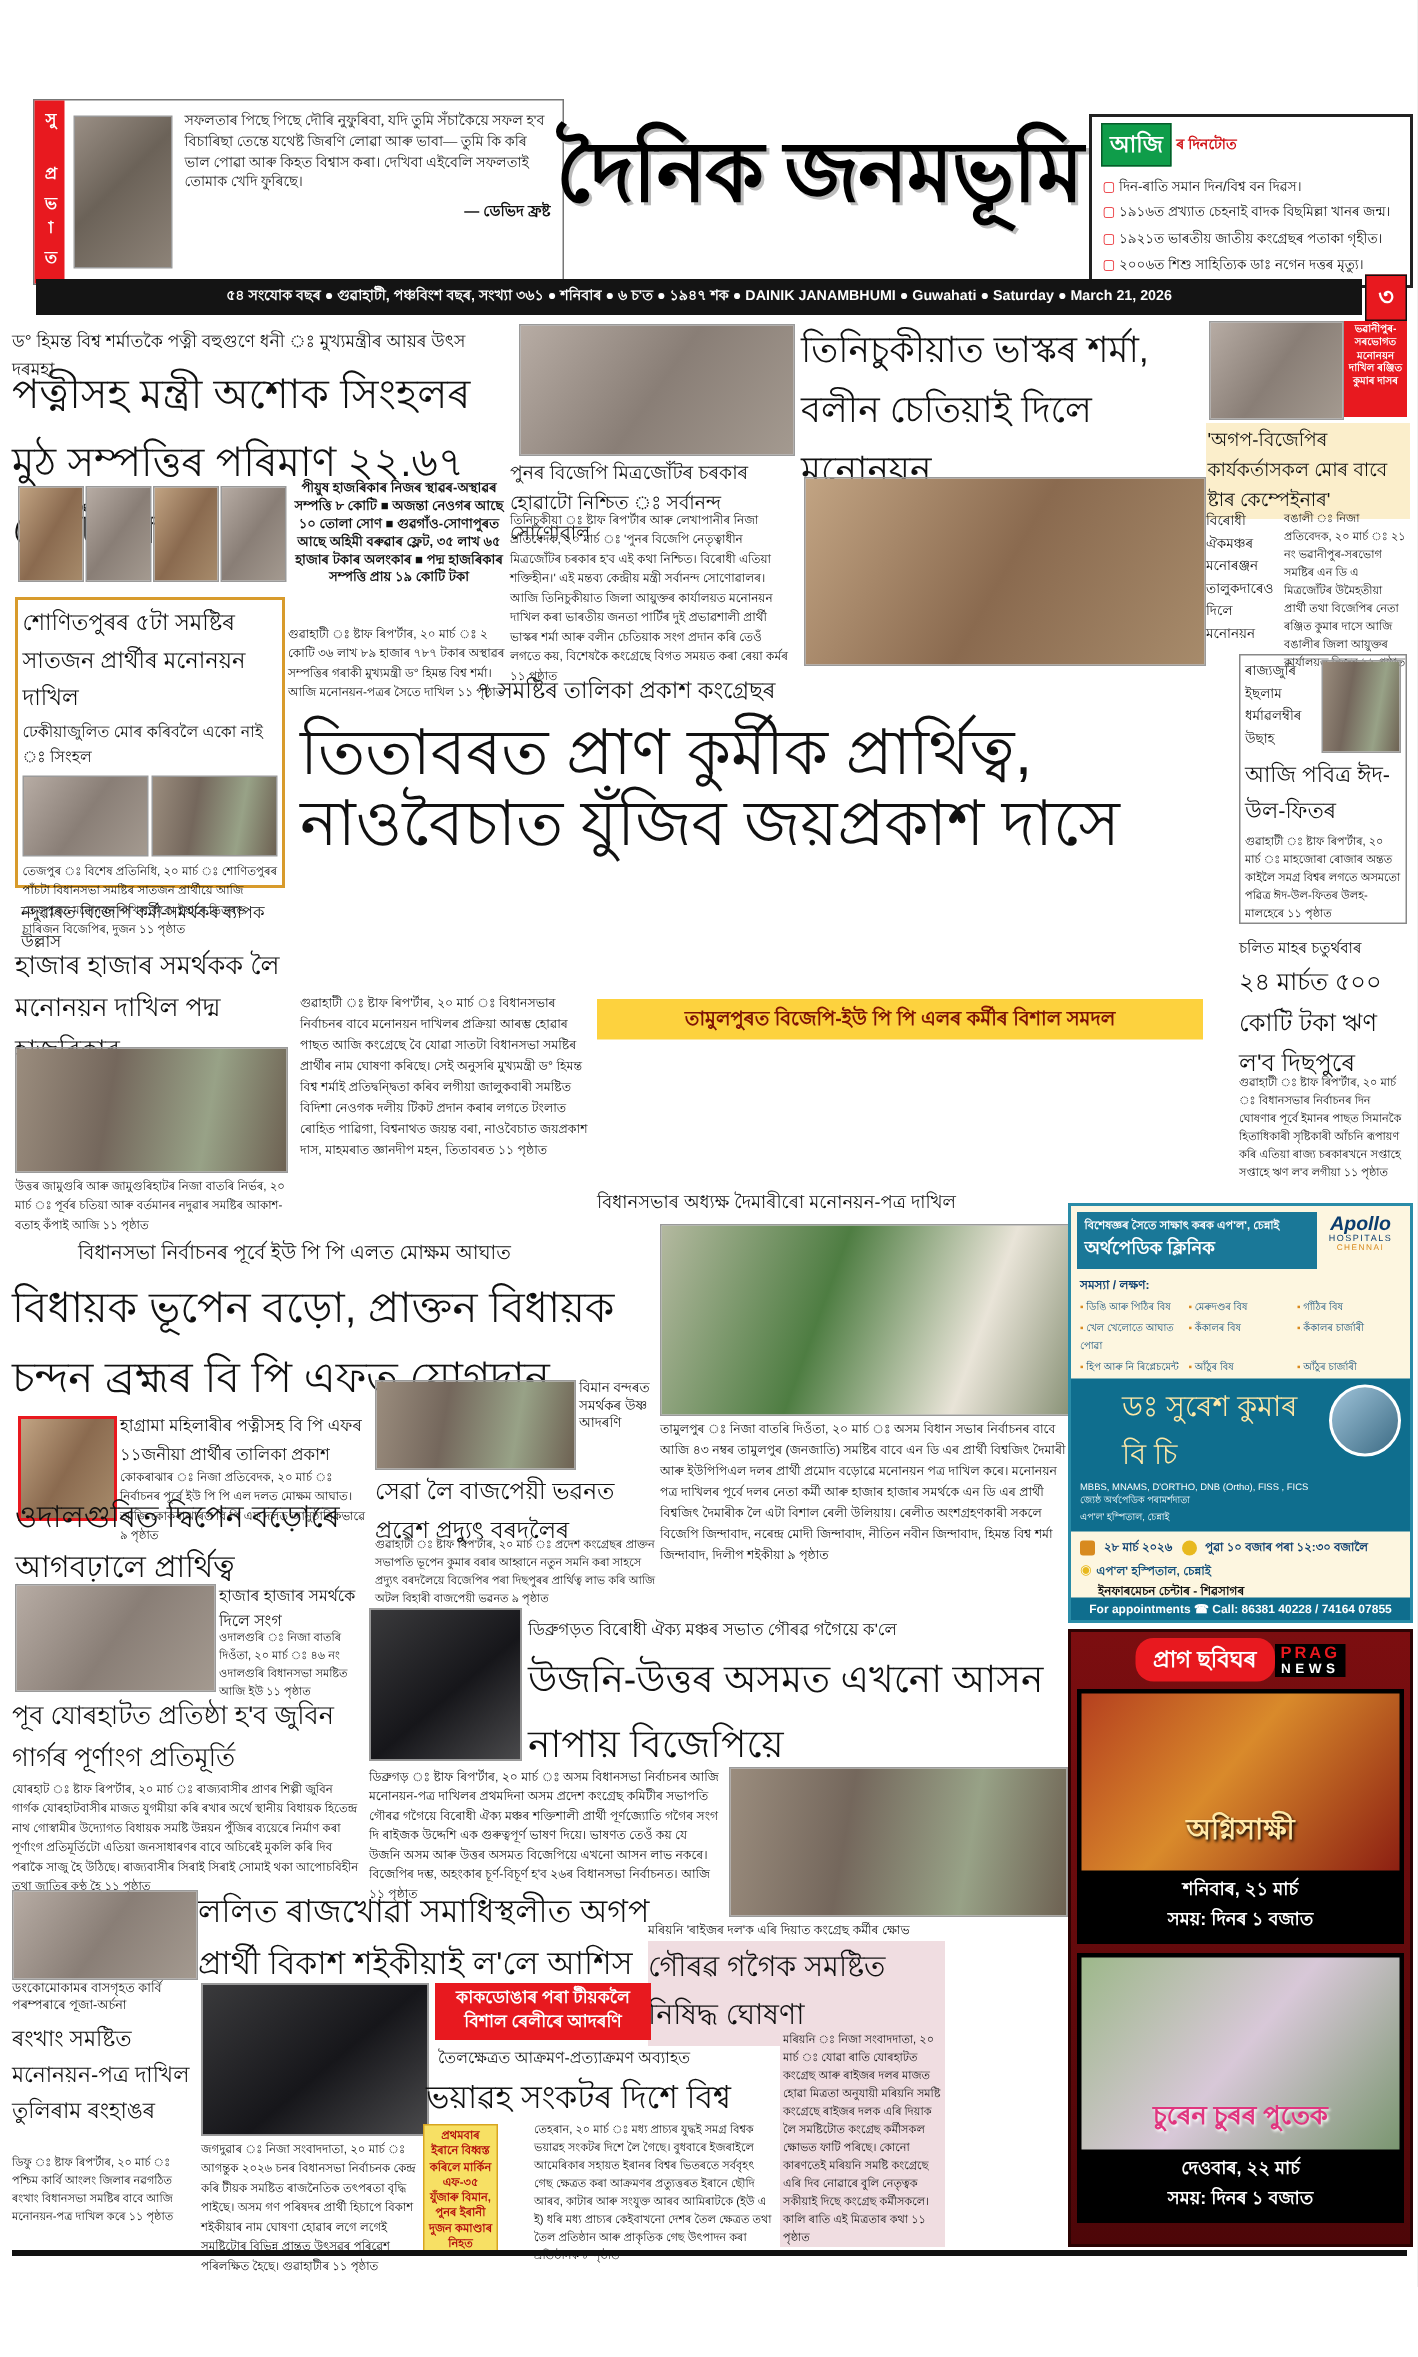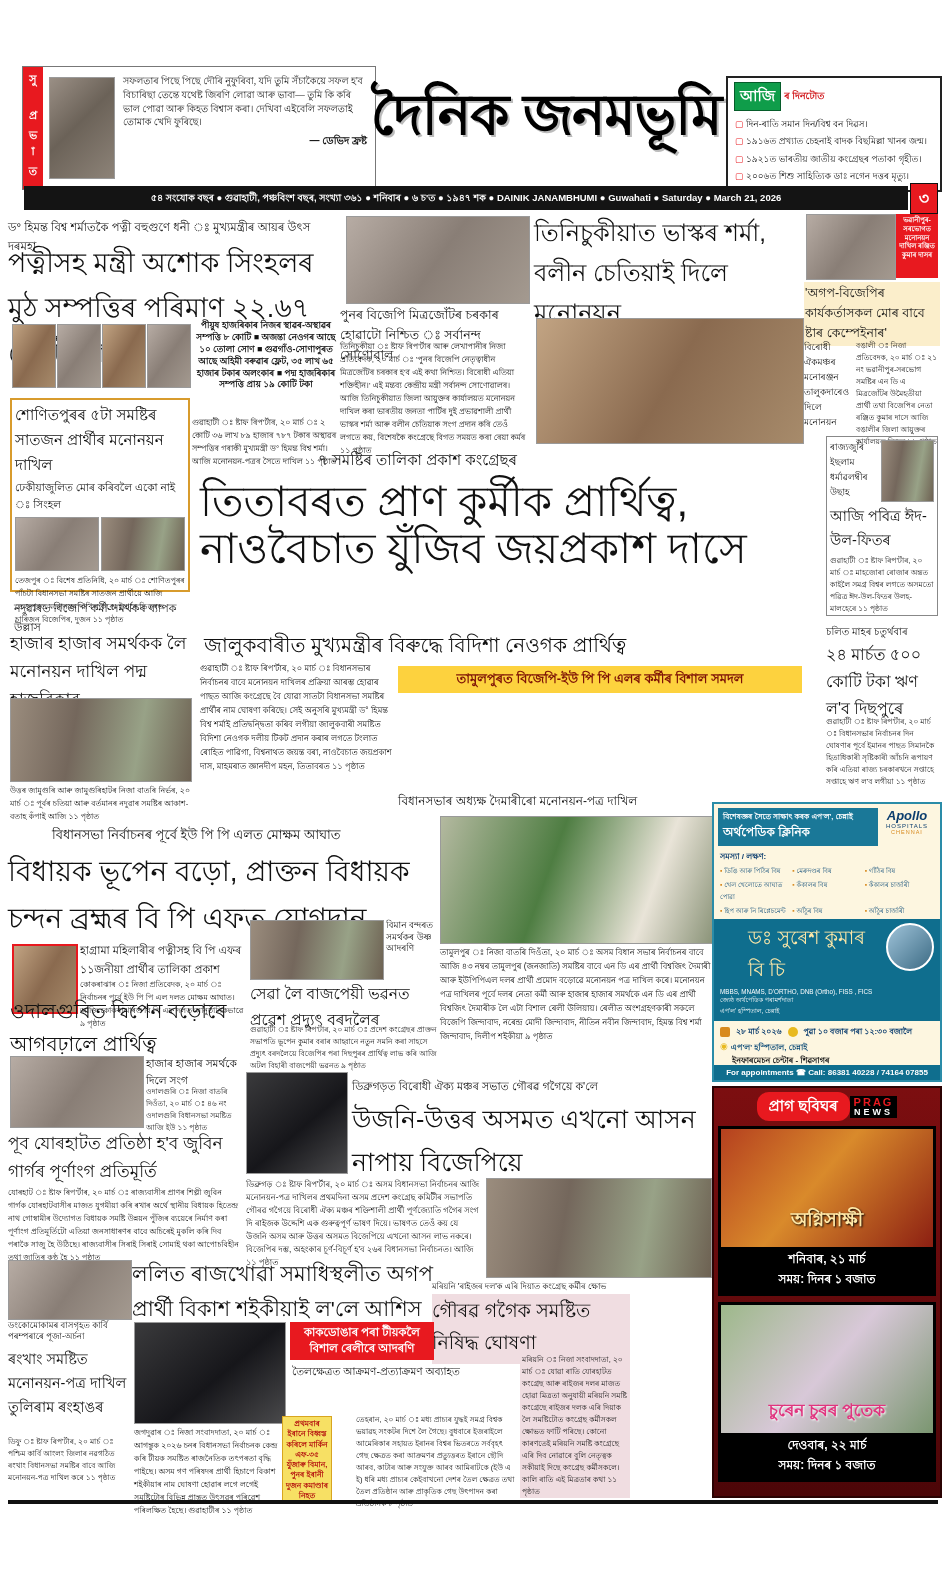--- a/index.html
+++ b/index.html
@@ -98,21 +98,20 @@
 
   <div class="ph ph-room" style="left:806px;top:214px;width:88px;height:64px;"></div>
   <div class="abs" style="left:896px;top:214px;width:42px;height:64px;background:#e8191f;color:#fff;font-weight:bold;
               font-size:6.8px;text-align:center;line-height:1.3;padding-top:2px;box-sizing:border-box;">ভৱানীপুৰ-সৰভোগত মনোনয়ন দাখিল ৰঞ্জিত কুমাৰ দাসৰ</div>
   <div class="abs hl" style="left:804px;top:282px;width:134px;font-size:12.5px;background:#fbeecb;padding:2px 1px;">'অগপ-বিজেপিৰ কাৰ্যকৰ্তাসকল মোৰ বাবে ষ্টাৰ কেম্পেইনাৰ'</div>
   <div class="abs redtext" style="left:804px;top:340px;width:48px;font-size:9px;">বিৰোধী ঐকমঞ্চৰ মনোৰঞ্জন তালুকদাৰেও দিলে মনোনয়ন</div>
   <div class="abs bt" style="left:856px;top:340px;width:82px;height:98px;font-size:7.5px;">বঙালী ঃ নিজা প্ৰতিবেদক, ২০ মাৰ্চ ঃ ২১ নং ভৱানীপুৰ-সৰভোগ সমষ্টিৰ এন ডি এ মিত্ৰজোঁটৰ উমৈহতীয়া প্ৰাৰ্থী তথা বিজেপিৰ নেতা ৰঞ্জিত কুমাৰ দাসে আজি বঙালীৰ জিলা আয়ুক্তৰ কাৰ্যালয়ত নিজৰ    ১১ পৃষ্ঠাত</div>
 
   <div class="abs kicker" style="left:318px;top:444px;width:388px;font-size:15px;padding:4px 0;">৭ সমষ্টিৰ তালিকা প্ৰকাশ কংগ্ৰেছৰ</div>
   <div class="abs hl" style="left:200px;top:478px;width:620px;font-size:42px;line-height:1.13;">তিতাবৰত প্ৰাণ কুৰ্মীক প্ৰাৰ্থিত্ব, নাওবৈচাত যুঁজিব জয়প্ৰকাশ দাসে</div>
-  <div class="abs hl" style="left:204px;top:630px;width:612px;font-size:20px;">জালুকবাৰীত মুখ্যমন্ত্ৰীৰ বিৰুদ্ধে বিদিশা নেওগক প্ৰাৰ্থিত্ব</div>
   <div class="abs bt" style="left:200px;top:662px;width:192px;height:150px;font-size:8.3px;">গুৱাহাটী ঃ ষ্টাফ ৰিপ'ৰ্টাৰ, ২০ মাৰ্চ ঃ বিধানসভাৰ নিৰ্বাচনৰ বাবে মনোনয়ন দাখিলৰ প্ৰক্ৰিয়া আৰম্ভ হোৱাৰ পাছত আজি কংগ্ৰেছে বৈ যোৱা সাতটা বিধানসভা সমষ্টিৰ প্ৰাৰ্থীৰ নাম ঘোষণা কৰিছে। সেই অনুসৰি মুখ্যমন্ত্ৰী ড° হিমন্ত বিশ্ব শৰ্মাই প্ৰতিদ্বন্দ্বিতা কৰিব লগীয়া জালুকবাৰী সমষ্টিত বিদিশা নেওগক দলীয় টিকট প্ৰদান কৰাৰ লগতে টংলাত ৰোহিত পাৱিগা, বিশ্বনাথত জয়ন্ত বৰা, নাওবৈচাত জয়প্ৰকাশ দাস, মাহমৰাত জ্ঞানদীপ মহন, তিতাবৰত    ১১ পৃষ্ঠাত</div>
 
   <div class="abs" style="left:398px;top:666px;width:404px;background:#fdd23e;color:#7e1206;font-weight:bold;
               font-size:13px;text-align:center;padding:3px 0;">তামুলপুৰত বিজেপি-ইউ পি পি এলৰ কৰ্মীৰ বিশাল সমদল</div>
   <div class="abs redtext" style="left:398px;top:792px;width:404px;font-size:12px;">বিধানসভাৰ অধ্যক্ষ দৈমাৰীৰো মনোনয়ন-পত্ৰ দাখিল</div>
 
   <div class="abs" style="left:826px;top:436px;width:112px;height:180px;border:1.5px solid #888;padding:3px;box-sizing:border-box;">
     <div style="display:flex;gap:2px;">
       <div class="redtext" style="width:50px;font-size:9px;">ৰাজ্যজুৰি ইছলাম ধৰ্মাৱলম্বীৰ উছাহ</div>
       <div class="ph ph-crowd" style="position:static;width:52px;height:60px;"></div>
@@ -157,20 +156,21 @@
   <div class="abs hl" style="left:432px;top:1294px;width:198px;font-size:19px;background:#f0dde1;padding:2px 0 4px 0;">গৌৰৱ গগৈক সমষ্টিত নিষিদ্ধ ঘোষণা</div>
   <div class="abs bt" style="left:520px;top:1352px;width:110px;height:146px;font-size:7.5px;background:#f0dde1;padding:2px;box-sizing:border-box;">মৰিয়নি ঃ নিজা সংবাদদাতা, ২০ মাৰ্চ ঃ যোৱা ৰাতি যোৰহাটত কংগ্ৰেছ আৰু ৰাইজৰ দলৰ মাজত হোৱা মিত্ৰতা অনুযায়ী মৰিয়নি সমষ্টি কংগ্ৰেছে ৰাইজৰ দলক এৰি দিয়াক লৈ সমষ্টিটোত কংগ্ৰেছ কৰ্মীসকল ক্ষোভত ফাটি পৰিছে। কোনো কাৰণতেই মৰিয়নি সমষ্টি কংগ্ৰেছে এৰি দিব নোৱাৰে বুলি নেতৃত্বক সকীয়াই দিছে কংগ্ৰেছ কৰ্মীসকলে। কালি ৰাতি এই মিত্ৰতাৰ কথা    ১১ পৃষ্ঠাত</div>
 
   <div class="abs hl" style="left:132px;top:1258px;width:302px;font-size:21px;">ললিত ৰাজখোৱা সমাধিস্থলীত অগপ প্ৰাৰ্থী বিকাশ শইকীয়াই ল'লে আশিস</div>
   <div class="ph ph-dark" style="left:134px;top:1322px;width:150px;height:100px;"></div>
   <div class="abs" style="left:290px;top:1322px;width:144px;height:38px;background:#e8191f;color:#fff;font-weight:bold;
               font-size:11.5px;text-align:center;line-height:1.35;padding-top:3px;box-sizing:border-box;">কাকডোঙাৰ পৰা টীয়কলৈ বিশাল ৰেলীৰে আদৰণি</div>
   <div class="abs bt" style="left:134px;top:1426px;width:152px;height:78px;font-size:7.8px;">জগদুৱাৰ ঃ নিজা সংবাদদাতা, ২০ মাৰ্চ ঃ আগন্তুক ২০২৬ চনৰ বিধানসভা নিৰ্বাচনক কেন্দ্ৰ কৰি টীয়ক সমষ্টিত ৰাজনৈতিক তৎপৰতা বৃদ্ধি পাইছে। অসম গণ পৰিষদৰ প্ৰাৰ্থী হিচাপে বিকাশ শইকীয়াৰ নাম ঘোষণা হোৱাৰ লগে লগেই সমষ্টিটোৰ বিভিন্ন প্ৰান্তত উৎসৱৰ পৰিৱেশ পৰিলক্ষিত হৈছে। গুৱাহাটীৰ    ১১ পৃষ্ঠাত</div>
 
   <div class="abs redtext" style="left:292px;top:1364px;width:222px;font-size:10.5px;">তৈলক্ষেত্ৰত আক্ৰমণ-প্ৰত্যাক্ৰমণ অব্যাহত</div>
+  <div class="abs hl" style="left:284px;top:1382px;width:232px;font-size:21px;">ভয়াৱহ সংকটৰ দিশে বিশ্ব</div>
   <div class="abs" style="left:282px;top:1416px;width:50px;height:86px;background:#f7e064;border:1px solid #d8a520;
               color:#b30d0d;font-weight:bold;font-size:7.6px;text-align:center;line-height:1.35;
               padding:2px;box-sizing:border-box;">প্ৰথমবাৰ ইৰানে বিধ্বস্ত কৰিলে মাৰ্কিন এফ-৩৫ যুঁজাৰু বিমান, পুনৰ ইৰানী দুজন কমাণ্ডাৰ নিহত</div>
   <div class="abs bt" style="left:356px;top:1414px;width:160px;height:90px;font-size:7.5px;">তেহৰান, ২০ মাৰ্চ ঃ মধ্য প্ৰাচ্যৰ যুদ্ধই সমগ্ৰ বিশ্বক ভয়াৱহ সংকটৰ দিশে লৈ গৈছে। বুধবাৰে ইজৰাইলে আমেৰিকাৰ সহায়ত ইৰানৰ বিশ্বৰ ভিতৰতে সৰ্ববৃহৎ গেছ ক্ষেত্ৰত কৰা আক্ৰমণৰ প্ৰত্যুত্তৰত ইৰানে ছৌদি আৰব, কাটাৰ আৰু সংযুক্ত আৰব আমিৰাটকে (ইউ এ ই) ধৰি মধ্য প্ৰাচ্যৰ কেইবাখনো দেশৰ তৈল ক্ষেত্ৰত তথা তৈল প্ৰতিষ্ঠান আৰু প্ৰাকৃতিক গেছ উৎপাদন কৰা প্ৰতিষ্ঠানক    ৮ পৃষ্ঠাত</div>
 
   <div class="ph ph-room" style="left:8px;top:1260px;width:122px;height:58px;"></div>
   <div class="abs cap" style="left:8px;top:1320px;width:122px;font-size:8.5px;line-height:1.3;">ডংকোমোকামৰ বাসগৃহত কাৰ্বি পৰম্পৰাৰে পূজা-অৰ্চনা</div>
   <div class="abs hl" style="left:8px;top:1348px;width:122px;font-size:14.5px;">ৰংখাং সমষ্টিত মনোনয়ন-পত্ৰ দাখিল তুলিৰাম ৰংহাঙৰ</div>
   <div class="abs bt" style="left:8px;top:1436px;width:122px;height:68px;font-size:7.5px;">ডিফু ঃ ষ্টাফ ৰিপ'ৰ্টাৰ, ২০ মাৰ্চ ঃ পশ্চিম কাৰ্বি আংলং জিলাৰ নৱগঠিত ৰংখাং বিধানসভা সমষ্টিৰ বাবে আজি মনোনয়ন-পত্ৰ দাখিল কৰে    ১১ পৃষ্ঠাত</div>
 

